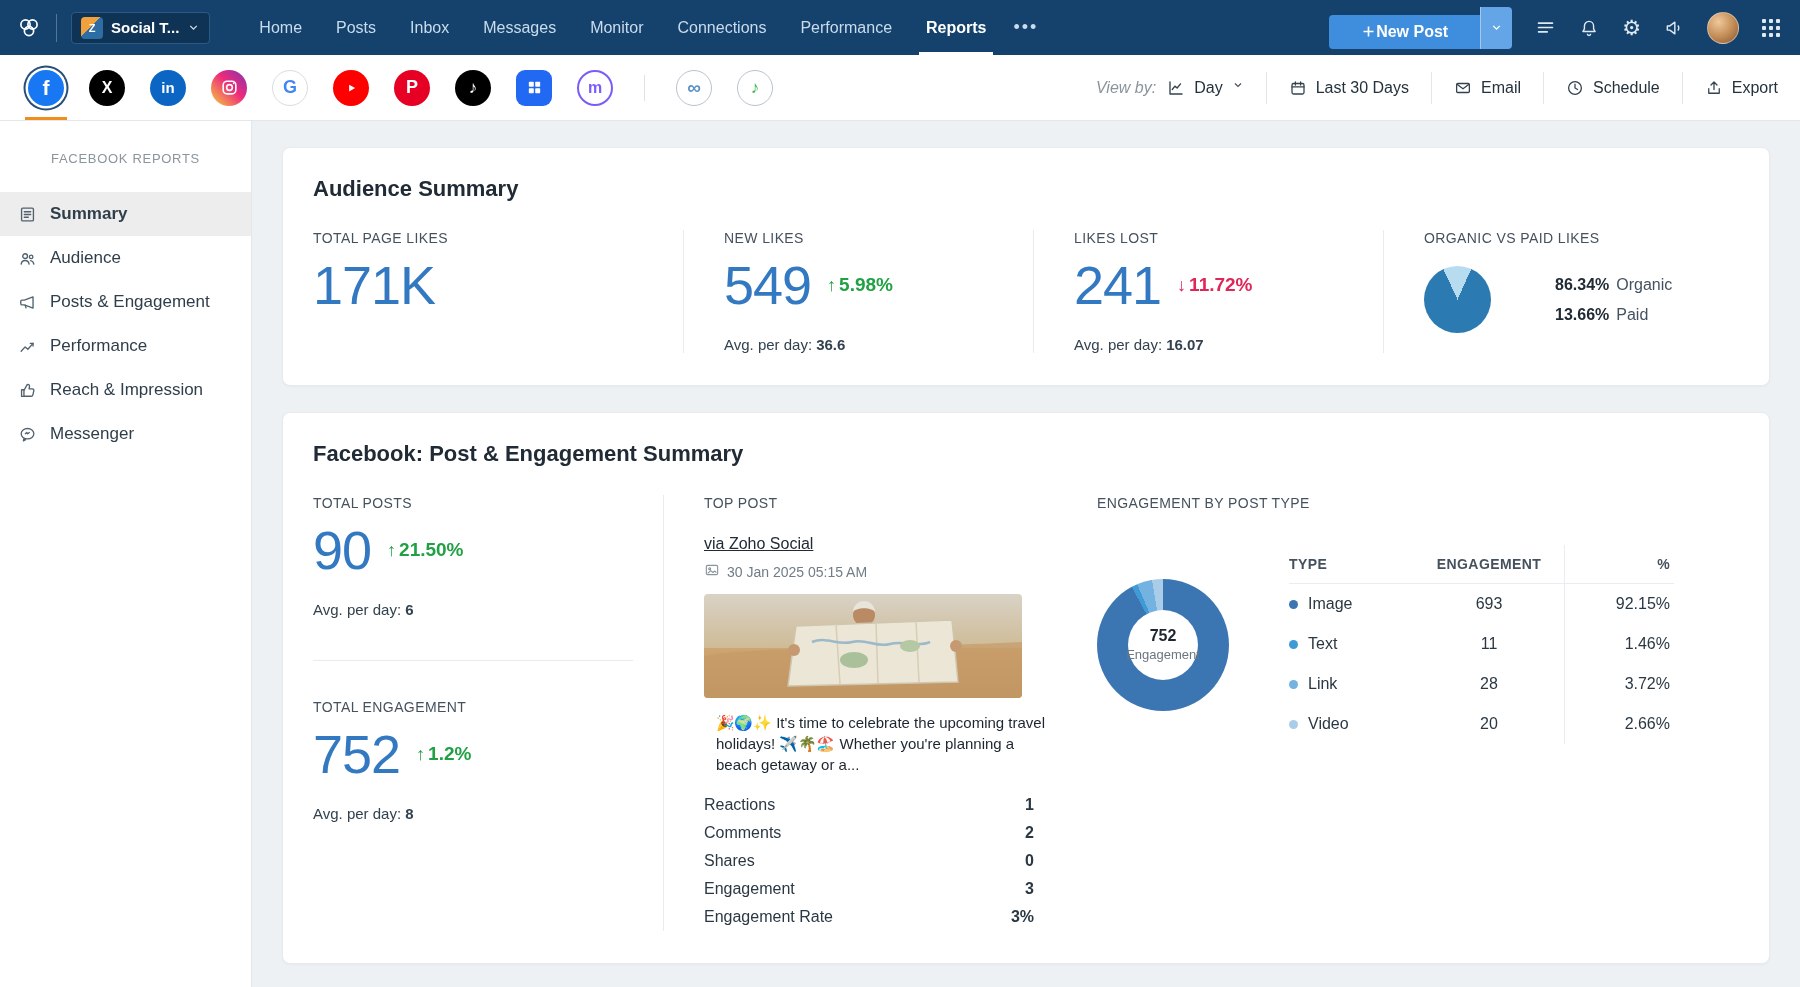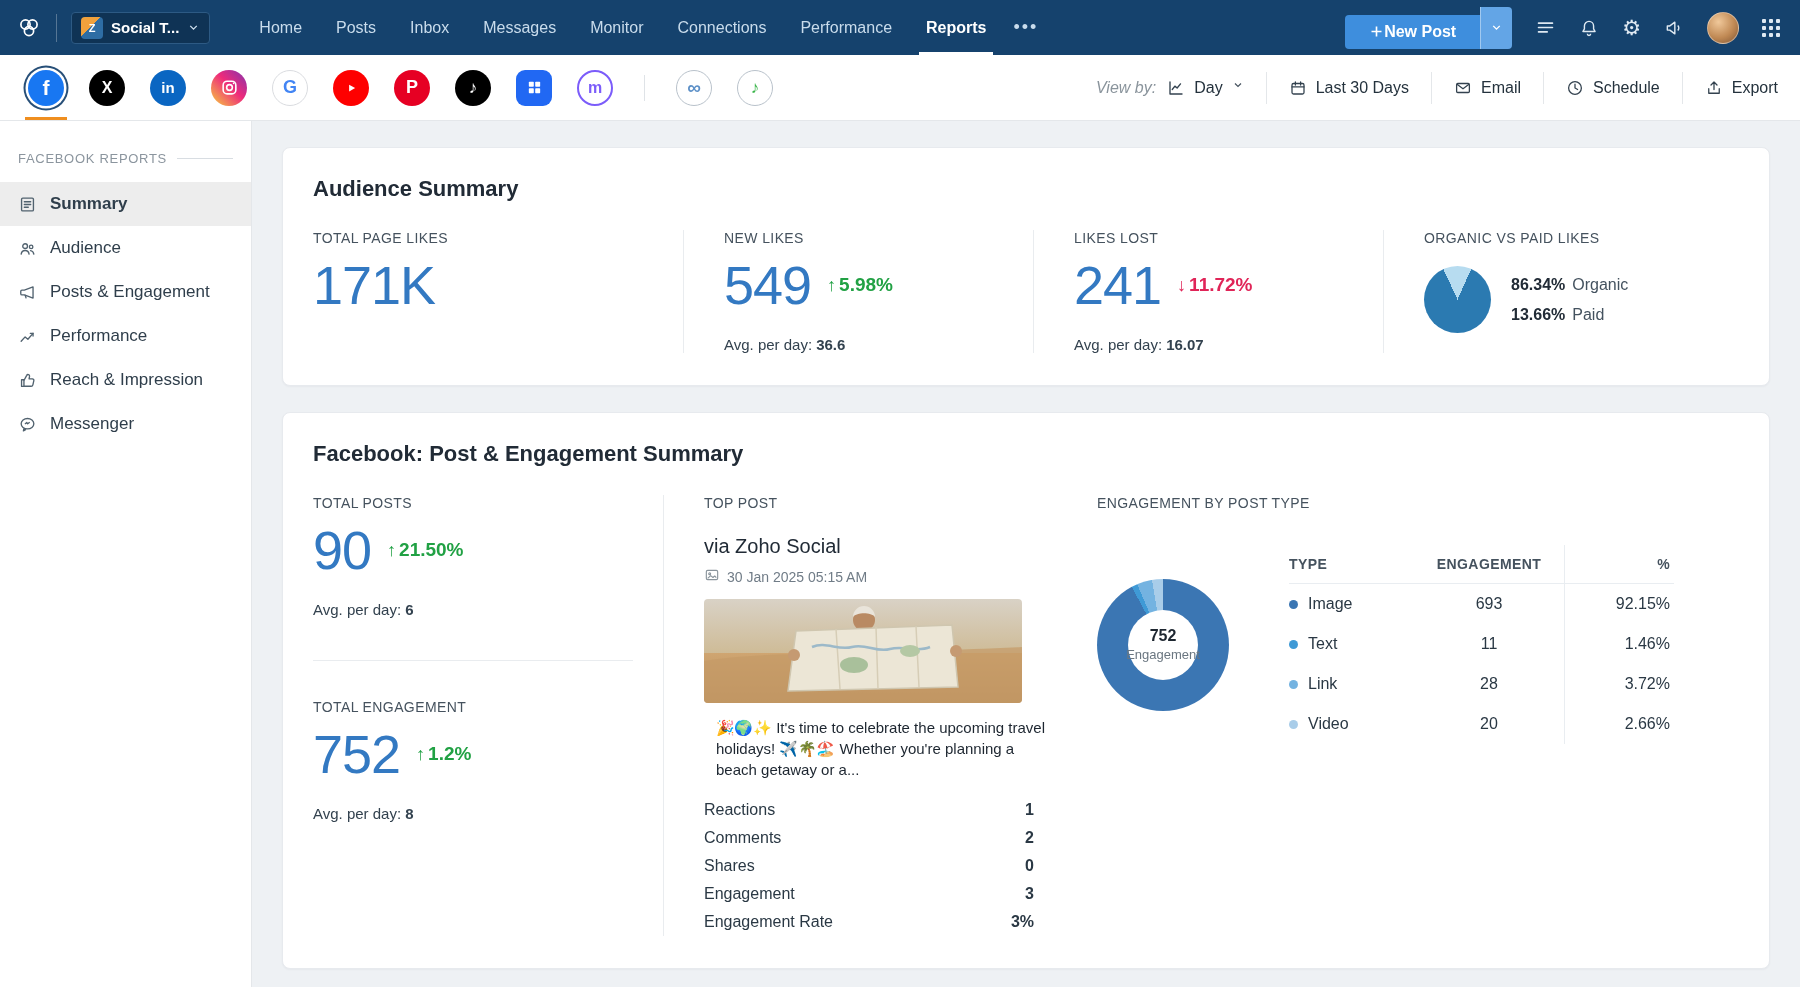--- a/index.html
+++ b/index.html
@@ -33,21 +33,21 @@
   }
   .nav-link.active { color:#fff; font-weight:bold; }
   .nav-link.active::after {
     content:""; position:absolute; left:10px; right:10px; bottom:0; height:3px; background:#fff;
   }
   .nav-more { color:#c9dcec; font-size:18px; letter-spacing:2px; padding:0 10px; cursor:pointer; }
   .nav-right { display:flex; align-items:center; gap:23px; }
   .new-post { display:flex; cursor:pointer; }
   .np-main {
     background:#3e8edd; color:#fff; font-size:16px; font-weight:bold;
-    padding:8px 24px; border-radius:4px 0 0 4px; display:flex; align-items:center; gap:0;margin-top:8px;
+    padding:8px 32px; border-radius:4px 0 0 4px; display:flex; align-items:center; gap:0;margin-top:8px;
   }
   .np-caret {
     background:#63a5e6; width:32px; border-radius:0 4px 4px 0;
     display:flex; align-items:center; justify-content:center; border-left:1px solid rgba(255,255,255,.4);
     color:#fff;
   }
   .nav-icon { color:#dfe9f2; display:flex; align-items:center; cursor:pointer; }
   .gear-glyph { font-size:21px; line-height:1; }
   .nav-avatar {
     width:32px; height:32px; border-radius:50%;
@@ -96,21 +96,21 @@
   .vc-div { width:1px; height:32px; background:#e4e7ea; }
   .vc-icon { color:#33424f; display:flex; align-items:center; }
 
   
   .body-row { display:flex; flex:1; min-height:0; }
   .sidebar {
     width:252px; background:#fff; border-right:1px solid #e4e7ea; padding-top:30px; flex-shrink:0;
   }
   .sb-title {
     display:flex; align-items:center; gap:10px; padding:0 18px; color:#8b959e;
-    font-size:13px; letter-spacing:.7px; margin-bottom:16px;
+    font-size:13px; letter-spacing:.7px; margin-bottom:16px;flex-direction:column;
   }
   .sb-title .line { flex:1; height:1px; background:#d8dde2; }
   .sb-item {
     display:flex; align-items:center; gap:13px; padding:12px 18px; font-size:17px;
     color:#2f3e4b; cursor:pointer;
   }
   .sb-item .sb-icon { color:#51626f; display:flex; align-items:center; }
   .sb-item.active { background:#ededed; font-weight:bold; }
 
   main { flex:1; background:#eef1f4; padding:26px 30px; overflow:hidden; }
@@ -133,30 +133,30 @@
   .aud-grid { display:grid; grid-template-columns:370px 350px 350px 1fr; }
   .mcol { padding-left:40px; border-left:1px solid #e9ecef; }
   .mcol:first-child { padding-left:0; border-left:none; }
 
   .ovp-row { display:flex; align-items:center; gap:20px; margin-top:20px; }
   .pie {
     width:67px; height:67px; border-radius:50%;
     background:conic-gradient(from -25deg, #b7dcf0 0 13.66%, #2b7ab1 13.66% 100%);
     flex-shrink:0;
   }
-  .legend-rows { display:flex; flex-direction:column; gap:12px; font-size:16px; }
+  .legend-rows { display:flex; flex-direction:column; gap:12px; font-size:16px;margin-left:44px; }
   .legend-line { color:#44525f; }
   .legend-line .pct { font-weight:bold; color:#212b36; margin-right:7px; }
 
   .eng-grid { display:grid; grid-template-columns:350px 390px 1fr; }
   .ecol2 { padding-left:40px; border-left:1px solid #e9ecef; }
   .ecol3 { padding-left:44px; }
   .col-hr { border:none; border-top:1px solid #e9ecef; margin:42px 30px 38px 0; }
 
-  .tp-via { font-size:20px; color:#212b36; margin-top:24px; }
+  .tp-via { font-size:16px; color:#212b36; margin-top:24px;text-decoration:underline; }
   .tp-date { display:flex; align-items:center; gap:7px; margin-top:9px; color:#707c87; font-size:14px; }
   .tp-img { width:318px; height:104px; border-radius:4px; overflow:hidden; margin-top:13px; }
   .tp-img svg { display:block; }
   .tp-text { margin-top:14px; font-size:15px; line-height:1.4; color:#1d2630; width:330px;margin-left:12px; }
   .tp-stats { margin-top:16px; width:330px; }
   .tp-stat-row { display:flex; justify-content:space-between; padding:5px 0; font-size:16px; color:#2a3844; }
   .tp-stat-row .sv { font-weight:bold; }
 
   .ebt-content { display:flex; align-items:center; gap:60px; margin-top:34px; }
   .donut {

